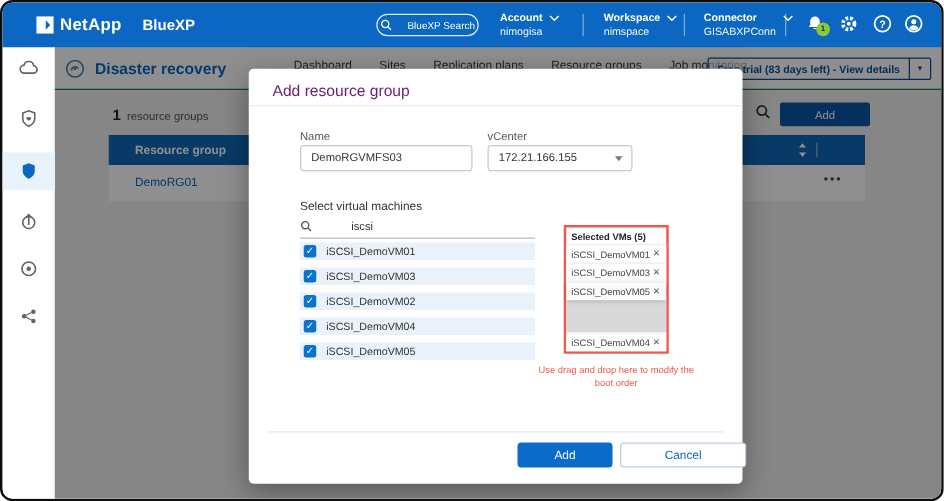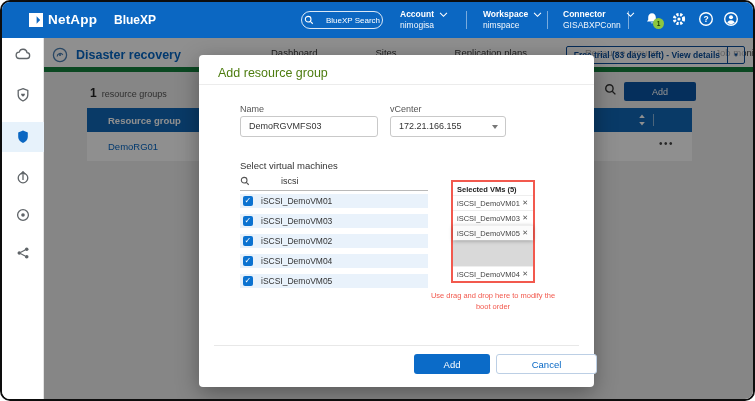--- a/index.html
+++ b/index.html
@@ -21,25 +21,25 @@
   .tb-icon{position:absolute;top:9px;width:16px;height:16px;cursor:pointer;color:#fff;}
   .badge{position:absolute;left:651px;top:16px;width:11px;height:11px;border-radius:50%;background:#8dc63f;color:#173a00;font-size:6.5px;font-weight:bold;display:flex;align-items:center;justify-content:center;z-index:3;}
 
   
   .sidebar{position:absolute;left:0;top:36px;bottom:0;width:42px;background:#fff;border-right:1px solid #e3e3e3;z-index:2;}
   .side-active{position:absolute;left:0;top:84px;width:42px;height:30px;background:#e7f2fb;}
   .side-icon{position:absolute;left:13px;width:16px;height:16px;cursor:pointer;}
 
   
   .content{position:absolute;left:42px;top:36px;right:0;bottom:0;background:#efefef;z-index:1;}
-  .page-header{position:absolute;left:0;top:0;right:0;height:34px;background:#fff;border-bottom:5px solid #15803d;}
+  .page-header{position:absolute;left:0;top:0;right:0;height:34px;background:#fff;border-bottom:1px solid #15803d;}
   .dr-icon{position:absolute;left:8px;top:9px;width:16px;height:16px;}
   .page-title{position:absolute;left:32px;top:10px;font-size:12.5px;font-weight:600;color:#0667c5;}
   .tabs{position:absolute;left:191px;top:9px;display:flex;gap:22px;}
-  .tabs span{font-size:9.5px;color:#3a3a3a;white-space:nowrap;cursor:pointer;margin-left:36px;}
+  .tabs span{font-size:9.5px;color:#3a3a3a;white-space:nowrap;cursor:pointer;}
   .trial-box{position:absolute;right:8px;top:8px;height:18px;border:1px solid #0a4e9b;border-radius:2px;display:flex;align-items:center;cursor:pointer;background:rgba(255,255,255,.6);}
   .trial-text{font-size:8.5px;font-weight:bold;color:#0a4e9b;padding:0 7px;}
   .trial-div{width:1px;height:18px;background:#0a4e9b;}
   .trial-caret{width:16px;text-align:center;color:#0a4e9b;font-size:7px;}
   .count-line{position:absolute;left:46px;top:45px;}
   .count-num{font-size:12px;font-weight:bold;color:#222;}
   .count-lbl{font-size:9px;color:#555;margin-left:5px;}
   .pg-search{position:absolute;left:560px;top:45px;width:13px;height:13px;color:#333;cursor:pointer;}
   .pg-add{position:absolute;left:580px;top:44px;width:72px;height:19px;background:#0a55a5;color:#fff;font-size:9px;border:none;border-radius:2px;display:flex;align-items:center;justify-content:center;cursor:pointer;}
   .tbl-head{position:absolute;left:43px;top:70px;width:605px;height:24px;background:#1168b8;color:#fff;cursor:pointer;}
@@ -47,21 +47,21 @@
   .tbl-sort{position:absolute;left:551px;top:6px;width:8px;height:12px;}
   .tbl-hdiv{position:absolute;left:566px;top:6px;width:1px;height:12px;background:rgba(255,255,255,.5);}
   .tbl-row{position:absolute;left:43px;top:94px;width:605px;height:29px;background:#fff;}
   .row-name{position:absolute;left:21px;top:9px;font-size:9.5px;color:#0667c5;cursor:pointer;}
   .row-menu{position:absolute;left:572px;top:6px;font-size:10px;color:#444;letter-spacing:1.5px;cursor:pointer;}
 
   .overlay{position:absolute;left:42px;top:36px;right:0;bottom:0;background:rgba(0,0,0,.44);z-index:5;}
 
   
   .modal{position:absolute;left:197px;top:53px;width:395px;height:332px;background:#fff;border-radius:4px;box-shadow:0 6px 22px rgba(0,0,0,.35);z-index:10;}
-  .m-title{position:absolute;left:19px;top:11px;font-size:12.5px;color:#4d7c0f;}
+  .m-title{position:absolute;left:19px;top:11px;font-size:12.5px;color:#701a75;}
   .m-hr{position:absolute;left:0;top:29px;width:100%;height:1px;background:#ececec;}
   .fld-lbl{position:absolute;font-size:9px;color:#555;}
   .m-input{position:absolute;left:41px;top:61px;width:138px;height:21px;border:1px solid #c9c9c9;border-radius:3px;font-size:9px;color:#333;padding-left:8px;line-height:19px;background:#fff;}
   .m-select{position:absolute;left:191px;top:61px;width:116px;height:21px;border:1px solid #c9c9c9;border-radius:3px;font-size:9px;color:#333;padding-left:8px;line-height:19px;background:#fff;cursor:pointer;}
   .m-select .caret{position:absolute;right:7px;top:8px;width:0;height:0;border-left:3.5px solid transparent;border-right:3.5px solid transparent;border-top:4.5px solid #777;}
   .sel-vms-lbl{position:absolute;left:41px;top:105px;font-size:9.5px;color:#333;}
   .m-search{position:absolute;left:41px;top:121px;width:188px;display:flex;align-items:center;gap:5px;border-bottom:1px solid #b9b9b9;padding-bottom:4px;color:#555;}
   .m-search .q{width:10px;height:10px;}
   .m-search .txt{font-size:9px;color:#333;margin-left:26px;}
   .vm-list{position:absolute;left:41px;top:139px;width:188px;}

